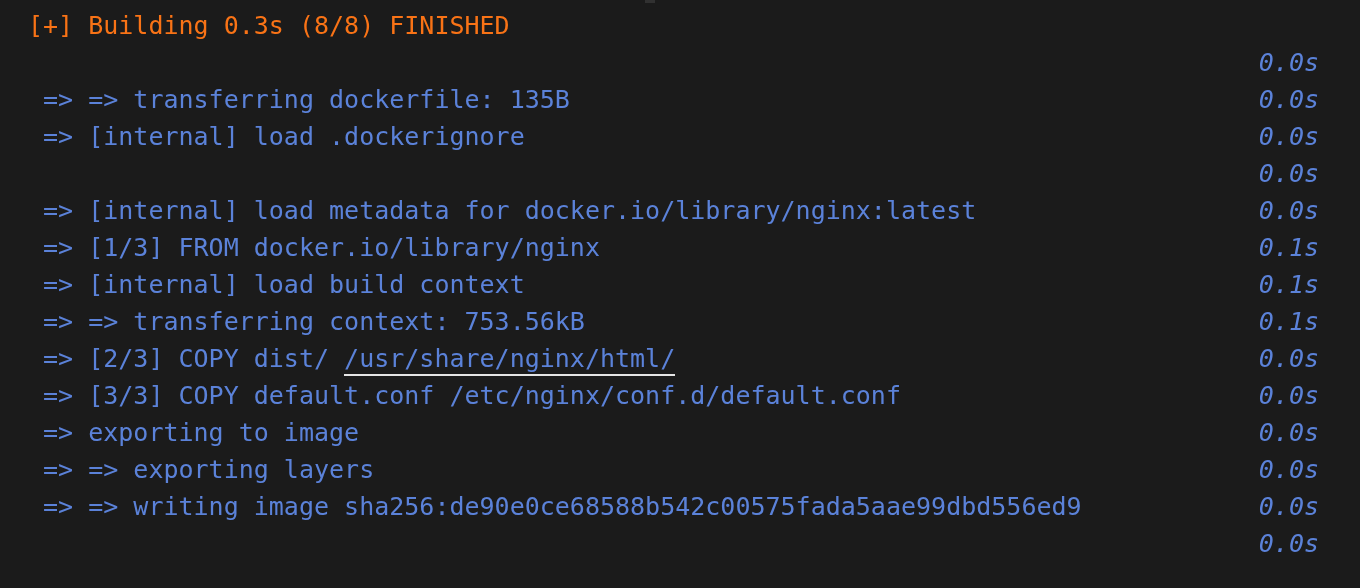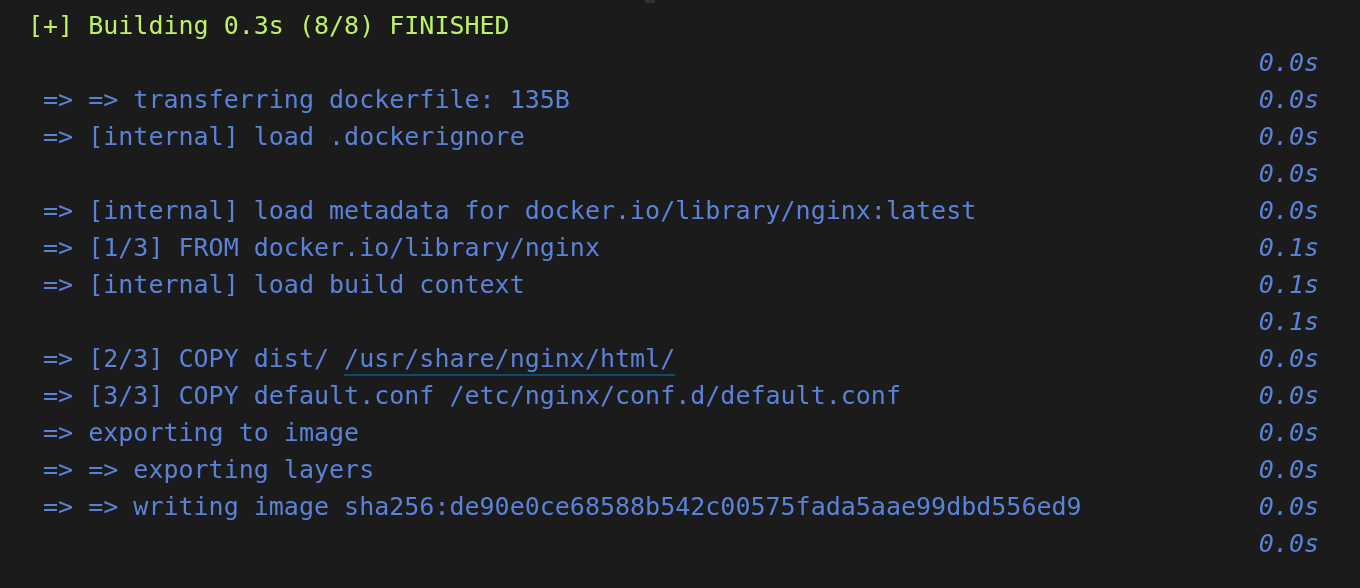--- a/index.html
+++ b/index.html
@@ -58,33 +58,33 @@
     position: absolute;
     right: 41px;
     top: 0;
     white-space: pre;
     text-align: right;
     font-style: italic;
   }
 
   
   .kind-summary .line-text {
-    color: #bef264;
+    color: #f97316;
   }
 
   
   .kind-step .line-text,
   .kind-step .line-time {
     color: #5b82d9;
   }
 
   .link {
     color: #5b82d9;
     text-decoration: none;
-    border-bottom: 2px solid #0c4a6e;
+    border-bottom: 2px solid #e5e5e5;
     padding-bottom: 1px;
     cursor: pointer;
   }
 </style>
 </head>
 <body>
 
 <div id="terminal">
 
   <div class="scrollback-remnant"></div>
@@ -92,21 +92,21 @@
   <div class="lines">
 
   <div class="line kind-summary"><span class="line-text">[+] Building 0.3s (8/8) FINISHED</span></div>
       <div class="line kind-step"><span class="line-time">0.0s</span></div>
       <div class="line kind-step"><span class="line-text"> =&gt; =&gt; transferring dockerfile: 135B</span><span class="line-time">0.0s</span></div>
       <div class="line kind-step"><span class="line-text"> =&gt; [internal] load .dockerignore</span><span class="line-time">0.0s</span></div>
       <div class="line kind-step"><span class="line-time">0.0s</span></div>
       <div class="line kind-step"><span class="line-text"> =&gt; [internal] load metadata for docker.io/library/nginx:latest</span><span class="line-time">0.0s</span></div>
       <div class="line kind-step"><span class="line-text"> =&gt; [1/3] FROM docker.io/library/nginx</span><span class="line-time">0.1s</span></div>
       <div class="line kind-step"><span class="line-text"> =&gt; [internal] load build context</span><span class="line-time">0.1s</span></div>
-      <div class="line kind-step"><span class="line-time">0.1s</span></div>
+      <div class="line kind-step"><span class="line-text"> =&gt; =&gt; transferring context: 753.56kB</span><span class="line-time">0.1s</span></div>
       <div class="line kind-step"><span class="line-text"> =&gt; [2/3] COPY dist/ <span class="link">/usr/share/nginx/html/</span></span><span class="line-time">0.0s</span></div>
       <div class="line kind-step"><span class="line-text"> =&gt; [3/3] COPY default.conf /etc/nginx/conf.d/default.conf</span><span class="line-time">0.0s</span></div>
       <div class="line kind-step"><span class="line-text"> =&gt; exporting to image</span><span class="line-time">0.0s</span></div>
       <div class="line kind-step"><span class="line-text"> =&gt; =&gt; exporting layers</span><span class="line-time">0.0s</span></div>
       <div class="line kind-step"><span class="line-text"> =&gt; =&gt; writing image sha256:de90e0ce68588b542c00575fada5aae99dbd556ed9</span><span class="line-time">0.0s</span></div>
       <div class="line kind-step"><span class="line-time">0.0s</span></div>
     </div>
 
 </div>
 

